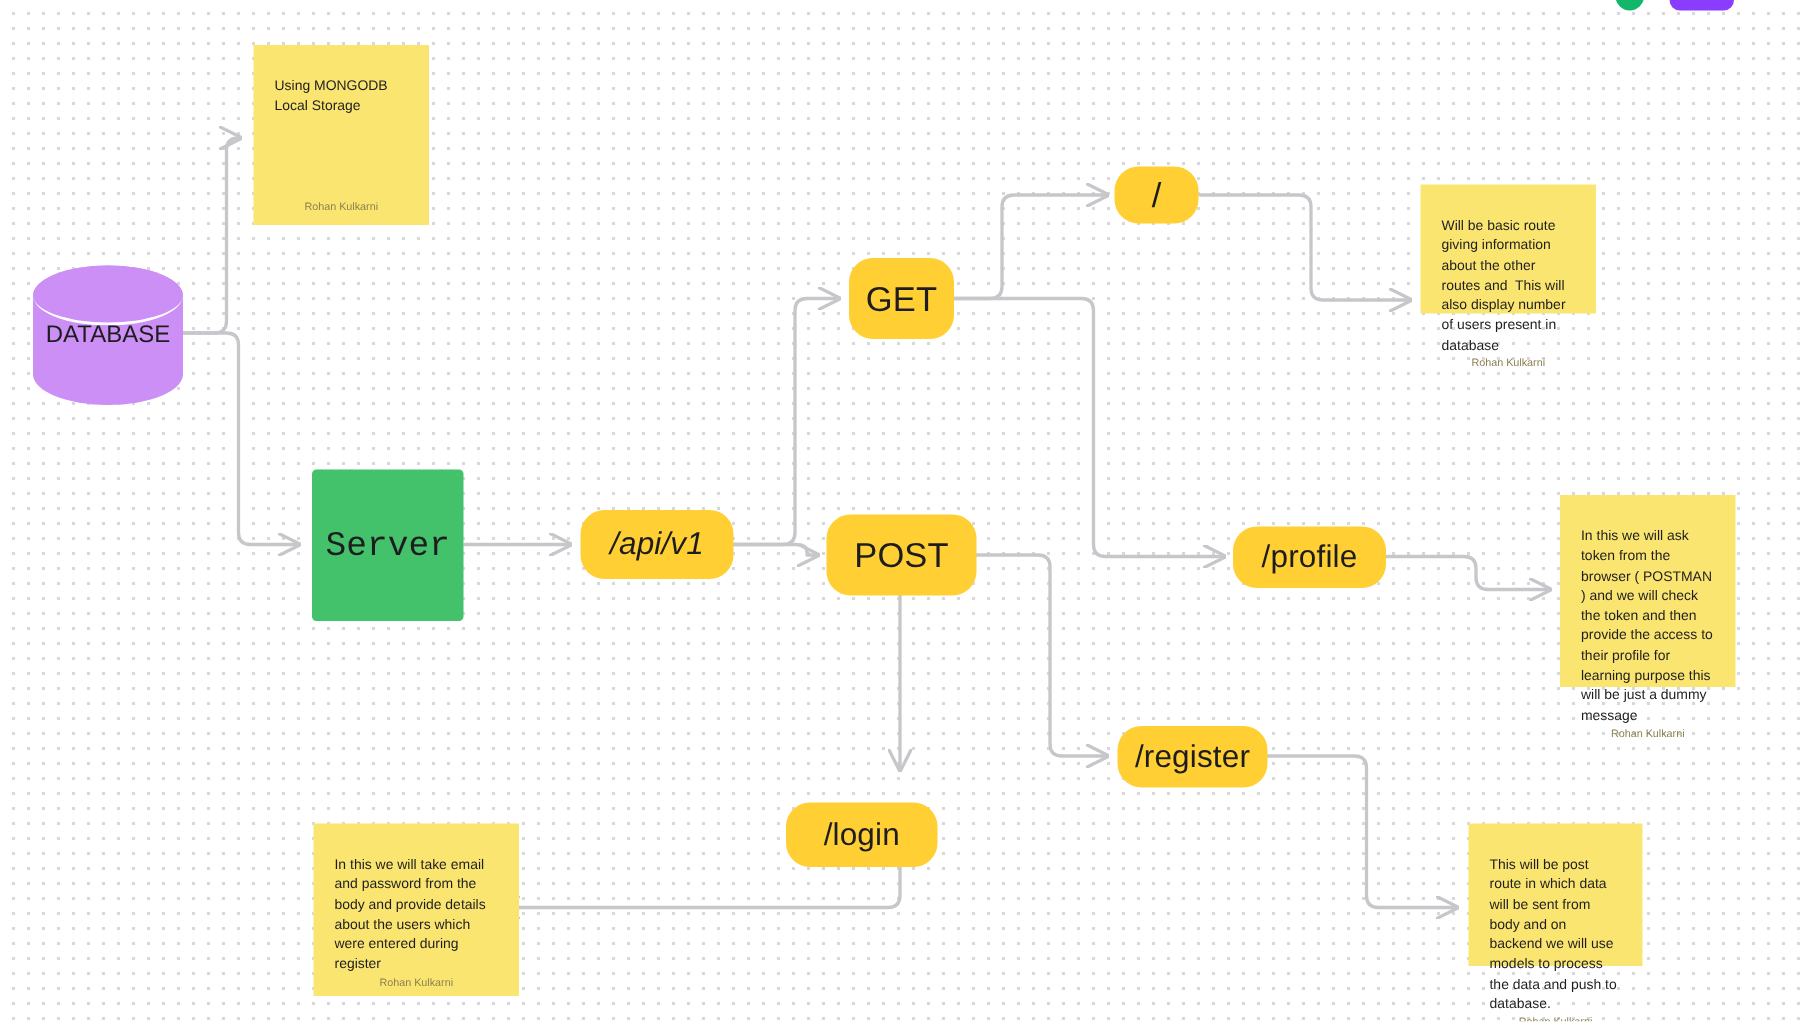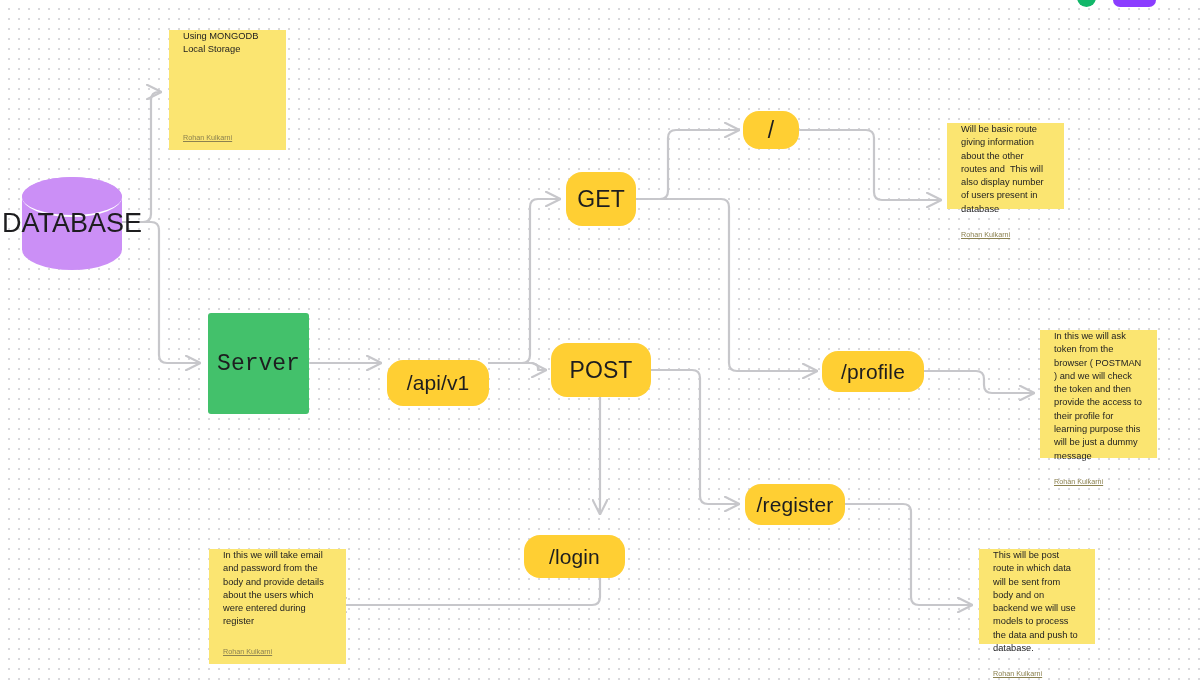--- a/index.html
+++ b/index.html
@@ -75,44 +75,44 @@
     border-bottom: 2px solid #ffffff;
     box-sizing: border-box;
   }
   .db .db-label {
     position: absolute;
     left: 0; top: 0;
     width: 100%; height: 100%;
     display: flex;
     align-items: center;
     justify-content: center;
-    font-size: 27px;
+    font-size: 16px;
     color: #1d1d1f;
   }
   
   .sticky {
     position: absolute;
     box-sizing: border-box;
     background: #fbe571;
-    padding: 0 14px 8px 14px;
+    padding: 21px 14px 8px 14px;
     display: flex;
     flex-direction: column;
     justify-content: space-between;
+    align-items: center;
   }
   .sticky .sticky-text {
     font-size: 9.3px;
     line-height: 1.43;
     color: #1d1d1f;
     white-space: pre-wrap;
   }
   .sticky .sticky-author {
     font-size: 7.2px;
     color: #8c8250;
-    margin-top: 14px;
-    text-decoration: underline;
+    margin-top: 0;
   }
   
   .avatar {
     position: absolute;
     border-radius: 50%;
     background: #12b76a;
   }
   .share-button {
     position: absolute;
     border-radius: 7px;
@@ -163,21 +163,21 @@
   <div class="db" style="left:22px; top:177px; width:100px; height:93px;">
     <div class="db-body"></div>
     <div class="db-top"></div>
     <div class="db-label">DATABASE</div>
   </div>
 
   <div class="node server-box" style="left:208px; top:313px; width:101px; height:101px;">
     <span>Server</span>
   </div>
 
-  <div class="node pill" style="left:387px; top:360px; width:102px; height:46px;">
+  <div class="node pill" style="left:387px; top:340px; width:102px; height:46px;font-style:italic;">
     <span>/api/v1</span>
   </div>
 
   <div class="node pill big" style="left:551px; top:343px; width:100px; height:54px;">
     <span>POST</span>
   </div>
 
   <div class="node pill big" style="left:566px; top:172px; width:70px; height:54px;">
     <span>GET</span>
   </div>

